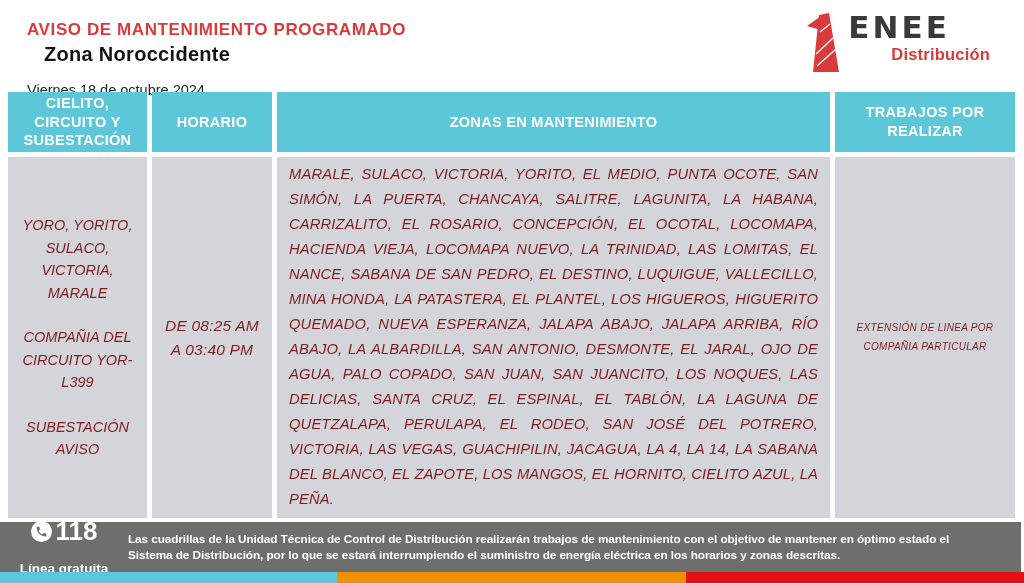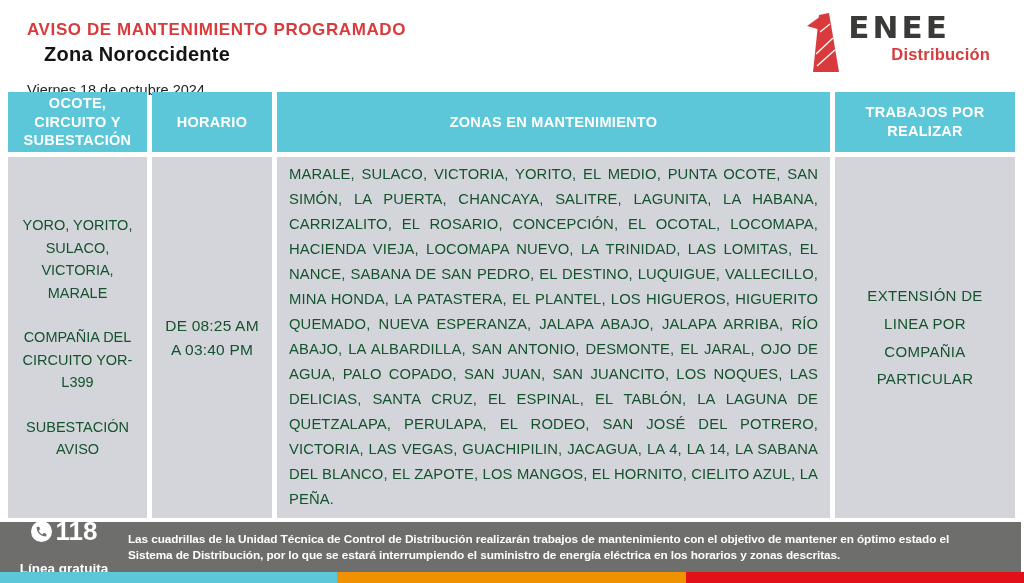--- a/index.html
+++ b/index.html
@@ -21,30 +21,30 @@
   .logo-name { color:#3a3a39; font-size:31px; font-weight:bold; letter-spacing:3px; font-family:"DejaVu Sans", sans-serif; }
   .logo-sub  { color:#d93a3c; font-size:16.5px; font-weight:bold; margin-top:3px; letter-spacing:0.2px;margin-left:43px; }
 
   
   .table { position:absolute; left:8px; top:92px; width:1007px;
     display:grid; grid-template-columns:139px 120px 553px 180px;
     grid-template-rows:60px 361px; gap:5px; }
   .th { background:#5bc7d8; color:#ffffff; font-weight:bold; font-size:14.5px;
     display:flex; align-items:center; justify-content:center; text-align:center;
     line-height:1.3; padding:0 10px; letter-spacing:0.3px; }
-  .td { background:#d3d5db; color:#14532d; }
+  .td { background:#d3d5db; color:#7f1d1d;font-style:italic; }
   .td-sector { display:flex; flex-direction:column; align-items:center; justify-content:center;
     text-align:center; font-size:14.5px; line-height:1.55; padding:14px 14px; }
   .td-sector p { margin:11px 0; }
   .td-horario { display:flex; flex-direction:column; align-items:center; justify-content:center;
     text-align:center; font-size:15.5px; line-height:1.5; letter-spacing:0.2px; }
   .td-zonas { padding:5px 12px 0 12px; font-size:14.8px; line-height:25px;
     text-align:justify; letter-spacing:0.1px; }
   .td-trabajos { display:flex; align-items:center; justify-content:center;
-    text-align:center; font-size:15px; line-height:1.85; padding:16px 20px; letter-spacing:0.3px; }
+    text-align:center; font-size:10px; line-height:1.85; padding:16px 20px; letter-spacing:0.3px; }
 
   
   .footer { position:absolute; left:0; top:522px; width:1021px; height:50px;
     background:#6e6e6d; display:flex; align-items:center; }
   .hotline { width:128px; display:flex; flex-direction:column; align-items:center;
     justify-content:center; color:#ffffff; }
   .hotline-top { display:flex; align-items:center; gap:4px; }
   .phone-badge { width:21px; height:21px; border-radius:50%; background:#ffffff;
     display:flex; align-items:center; justify-content:center; }
   .phone-badge svg { width:13px; height:13px; fill:#6e6e6d; }
@@ -76,21 +76,21 @@
       <line x1="11" y1="54" x2="30" y2="37" stroke="#ffffff" stroke-width="1.4"></line>
       <line x1="14" y1="20" x2="24" y2="12" stroke="#ffffff" stroke-width="1.2"></line>
     </svg>
     <div class="logo-text">
       <span class="logo-name">ENEE</span>
       <span class="logo-sub">Distribución</span>
     </div>
   </div>
 
   <div class="table">
-    <div class="th">OCOTE, CIRCUITO Y SUBESTACIÓN</div>
+    <div class="th">CIELITO, CIRCUITO Y SUBESTACIÓN</div>
     <div class="th">HORARIO</div>
     <div class="th">ZONAS EN MANTENIMIENTO</div>
     <div class="th">TRABAJOS POR REALIZAR</div>
 
     <div class="td td-sector">
       <p>YORO, YORITO, SULACO, VICTORIA, MARALE</p>
       <p>COMPAÑIA DEL CIRCUITO YOR-L399</p>
       <p>SUBESTACIÓN AVISO</p>
     </div>
 

